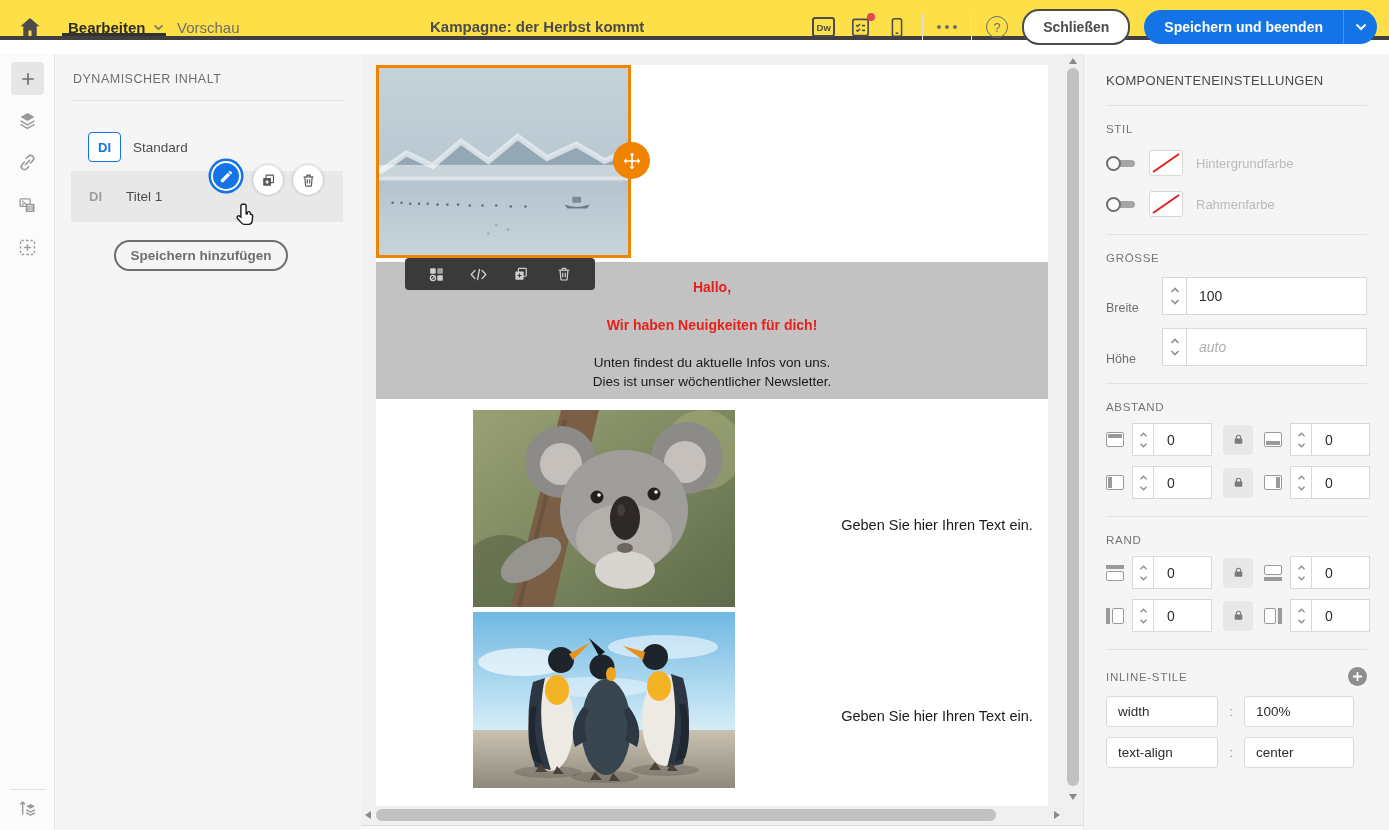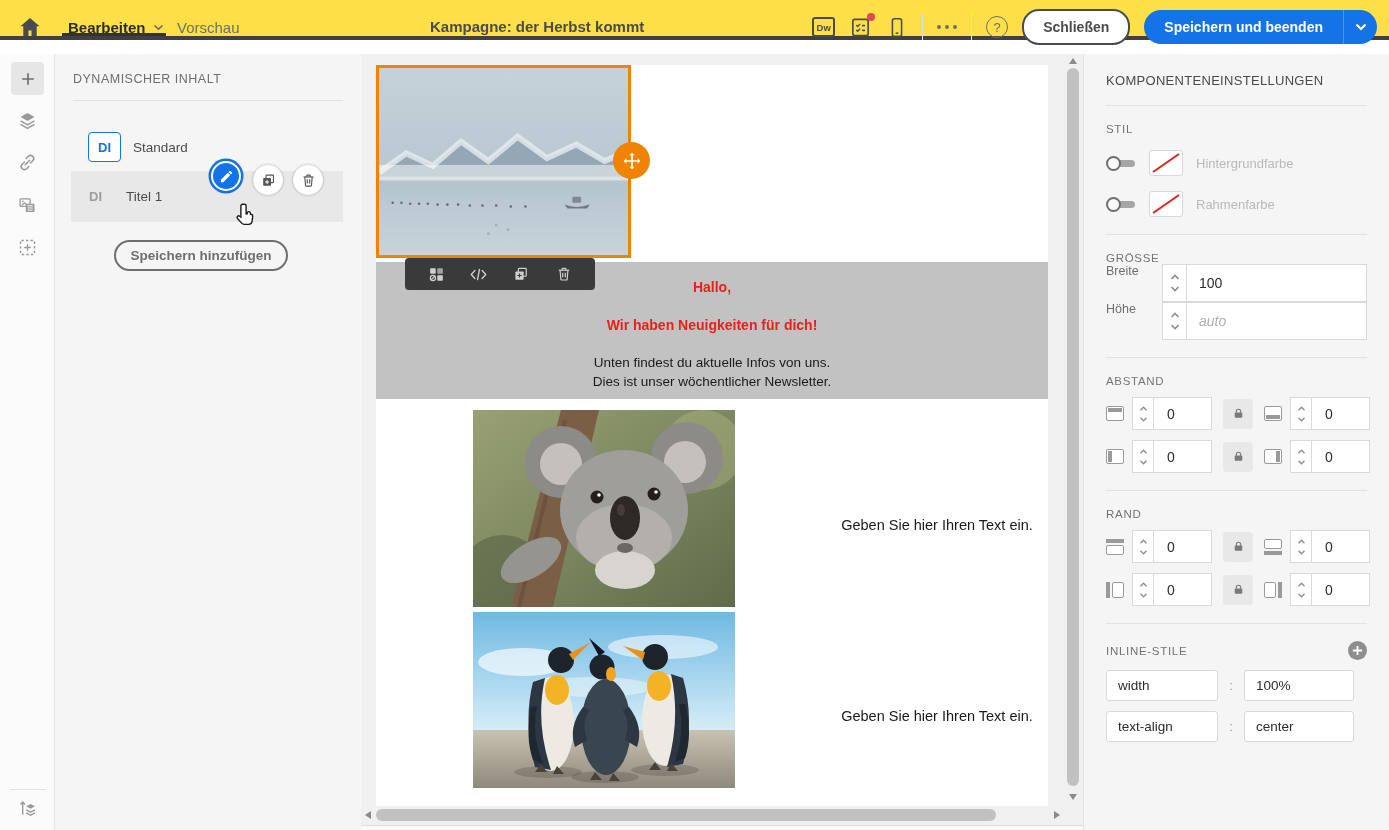--- a/index.html
+++ b/index.html
@@ -86,21 +86,21 @@
 .rp-heading { font-size:13px; letter-spacing:.3px; color:#4a4a4a; }
 .divider { height:1px; background:#e3e3e3; margin:17px 0; }
 .sec-label { font-size:11.5px; letter-spacing:.7px; color:#747474; }
 .style-row { display:flex; align-items:center; gap:13px; margin-top:15px; }
 .toggle { position:relative; width:30px; height:15px; cursor:pointer; flex:none; }
 .toggle .track { position:absolute; left:6px; top:4px; width:23px; height:7px; border-radius:4px; background:#a6a6a6; }
 .toggle .knob { position:absolute; left:0; top:0; width:15px; height:15px; border-radius:50%; background:#fbfbfb; border:2px solid #6e6e6e; }
 .swatch { width:34px; height:26px; background:#fff; border:1px solid #d8d8d8; border-radius:3px; cursor:pointer; flex:none; }
 .swatch svg { display:block; }
 .style-row .slabel { font-size:13px; color:#b9b9b9; }
-.size-row { display:flex; align-items:flex-start; }
+.size-row { display:flex; align-items:flex-end; margin-top:13px; }
 .size-row .flabel { width:56px; font-size:12.5px; color:#6e6e6e; }
 .spin { width:25px; height:38px; background:#fff; border:1px solid #d9d9d9; display:flex; flex-direction:column; align-items:center; justify-content:center; gap:4px; cursor:pointer; flex:none; }
 .size-row input { width:180px; height:38px; border:1px solid #d9d9d9; border-left:none; background:#fff; padding:0 12px; font-family:"Liberation Sans",sans-serif; font-size:14px; color:#2c2c2c; outline:none; }
 input::placeholder { font-style:italic; color:#b0b0b0; }
 .box-grid-row { display:flex; align-items:center; margin-top:10px; }
 .pad { width:18px; height:15px; border:1.5px solid #9a9a9a; border-radius:2px; position:relative; background:#fff; flex:none; }
 .pad::after { content:""; position:absolute; background:#9a9a9a; }
 .pad.p-top::after { left:1px; right:1px; top:1px; height:4px; }
 .pad.p-bottom::after { left:1px; right:1px; bottom:1px; height:4px; }
 .pad.p-left::after { top:1px; bottom:1px; left:1px; width:4px; }

